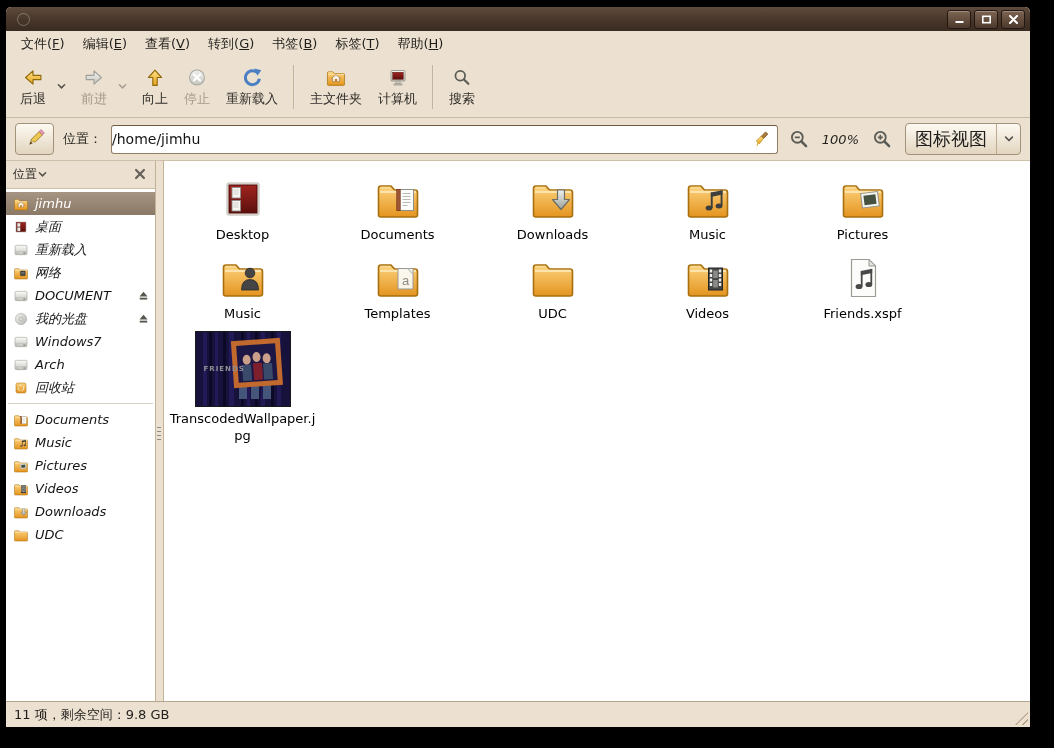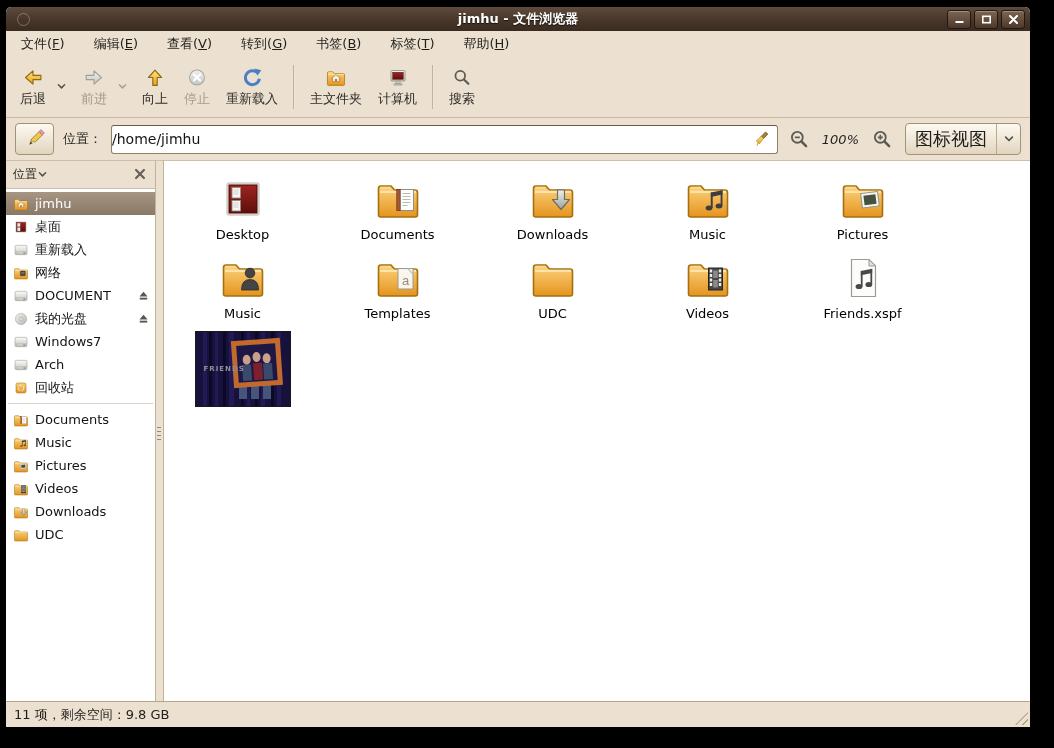--- a/index.html
+++ b/index.html
@@ -6,21 +6,21 @@
   body{width:1054px;height:748px;background:#000;font-family:"DejaVu Sans","Liberation Sans",sans-serif;position:relative;overflow:hidden;}
   .window{position:absolute;left:6px;top:7px;width:1024px;height:720px;background:#ece1d0;border-radius:5px 5px 0 0;display:flex;flex-direction:column;overflow:hidden;}
   
   .titlebar{height:24px;flex:none;background:linear-gradient(#5f4b3e,#473629 55%,#3a2b21);border-radius:5px 5px 0 0;display:flex;align-items:center;position:relative;padding:0 5px;}
   .win-menu-circle{width:11px;height:11px;border:1px solid rgba(255,255,255,.28);border-radius:50%;margin-left:6px;z-index:1;}
   .title{position:absolute;left:0;right:0;text-align:center;color:#fff;font-weight:bold;font-size:13px;text-shadow:0 1px 1px rgba(0,0,0,.7);}
   .win-btns{margin-left:auto;display:flex;gap:3px;z-index:1;}
   .win-btn{width:22px;height:17px;border-radius:3px;background:linear-gradient(#7d6452,#4c392b);border:1px solid #221811;box-shadow:inset 0 1px 0 rgba(255,255,255,.28);display:flex;align-items:center;justify-content:center;}
   .win-btn svg{width:11px;height:9px;}
   
-  .menubar{height:26px;flex:none;display:flex;align-items:center;padding:0 6px;font-size:13px;color:#211f1c;gap:11px;}
+  .menubar{height:26px;flex:none;display:flex;align-items:center;padding:0 6px;font-size:13px;color:#211f1c;}
   .menu-item{padding:3px 9px;white-space:nowrap;}
   
   .toolbar{height:55px;flex:none;display:flex;align-items:center;padding:2px 6px 3px;border-bottom:1px solid #c9baa2;}
   .tb-btn{display:flex;flex-direction:column;align-items:center;justify-content:flex-end;padding:3px 8px 2px;font-size:13px;color:#2e2b27;height:46px;box-sizing:border-box;white-space:nowrap;border-radius:3px;}
   .tb-btn .tb-ic{width:24px;height:24px;margin-bottom:2px;}
   .tb-btn.disabled{color:#a49a8c;}
   .tb-dd{width:15px;height:46px;display:flex;align-items:center;justify-content:center;margin-right:4px;}
   .tb-dd svg{width:11px;height:11px;}
   .tb-dd.disabled{opacity:.45;}
   .tb-sep{width:1px;height:44px;background:#c3b39a;border-right:1px solid rgba(255,255,255,.65);margin:0 7px;flex:none;}
@@ -40,21 +40,21 @@
   .view-dd .vchev{width:23px;display:flex;align-items:center;justify-content:center;}
   .view-dd .vchev svg{width:12px;height:12px;}
   
   .content{flex:1;display:flex;min-height:0;background:#fff;border-top:1px solid #cdbfa9;}
   .sidebar{width:149px;flex:none;display:flex;flex-direction:column;background:#fff;}
   .sb-header{height:27px;flex:none;background:#ece1d0;border-bottom:1px solid #cdbfa9;display:flex;align-items:center;padding:0 7px;font-size:12px;color:#211f1c;}
   .sb-header svg.chev{width:11px;height:11px;}
   .sb-close{margin-left:auto;width:15px;height:15px;}
   .sb-close svg{width:14px;height:14px;}
   .sb-list{flex:1;overflow:hidden;padding-top:3px;}
-  .sb-item{height:23px;display:flex;align-items:center;gap:6px;padding:0 4px 0 7px;font-size:13px;color:#141414;white-space:nowrap;}
+  .sb-item{height:23px;display:flex;align-items:center;gap:6px;padding:0 4px 0 7px;font-size:13px;color:#141414;white-space:nowrap;font-style:italic;}
   .sb-item.selected{background:linear-gradient(#a79584,#8b7967);color:#fff;}
   .sb-ic{width:16px;height:16px;flex:none;}
   .sb-eject{margin-left:auto;width:15px;height:15px;flex:none;}
   .sb-sep{height:1px;background:#d9d2c6;margin:4px 2px;}
   .divider{width:7px;flex:none;background:#ece1d0;border-left:1px solid #c2b298;border-right:1px solid #c2b298;position:relative;}
   .divider .grip{position:absolute;top:266px;left:1px;width:4px;height:13px;background:repeating-linear-gradient(to bottom,#8d8d85 0 1px,transparent 1px 4px);}
   .main{flex:1;overflow:hidden;padding:4px 0 0 1px;display:flex;flex-wrap:wrap;align-content:flex-start;}
   .cell{width:155px;display:flex;flex-direction:column;align-items:center;padding-top:8px;}
   .icwrap{height:50px;display:flex;align-items:flex-end;justify-content:center;position:relative;}
   .cell svg.ic{width:48px;height:48px;display:block;}
@@ -311,21 +311,20 @@
           <rect x="68" y="33" width="9" height="16" fill="#3a4a6b"></rect>
       </g>
       <rect x="0.5" y="0.5" width="95" height="75" fill="none" stroke="#181818"></rect>
     </symbol>
   </defs>
 </svg>
 
 <div class="window">
   <div class="titlebar">
     <div class="win-menu-circle"></div>
-    <div class="title">jimhu - 文件浏览器</div>
     <div class="win-btns">
       <div class="win-btn">
           <svg>
             <use href="#sym-win-min"></use>
           </svg>
         </div>
       <div class="win-btn">
           <svg>
             <use href="#sym-win-max"></use>
           </svg>
@@ -640,20 +639,21 @@
           </div>
           <div class="label">Friends.xspf</div>
         </div>
         <div class="cell thumb">
           <div class="icwrap">
             <svg class="ic">
               <use href="#sym-friends-thumbnail"></use>
             </svg>
             <div class="thumb-overlay">FRIENDS</div>
           </div>
+          <div class="label">TranscodedWallpaper.jpg</div>
         </div>
       </div>
   </div>
 
   <div class="statusbar">
     <span>11 项，剩余空间：9.8 GB</span>
     <div class="resize-grip"></div>
   </div>
 </div>
 

